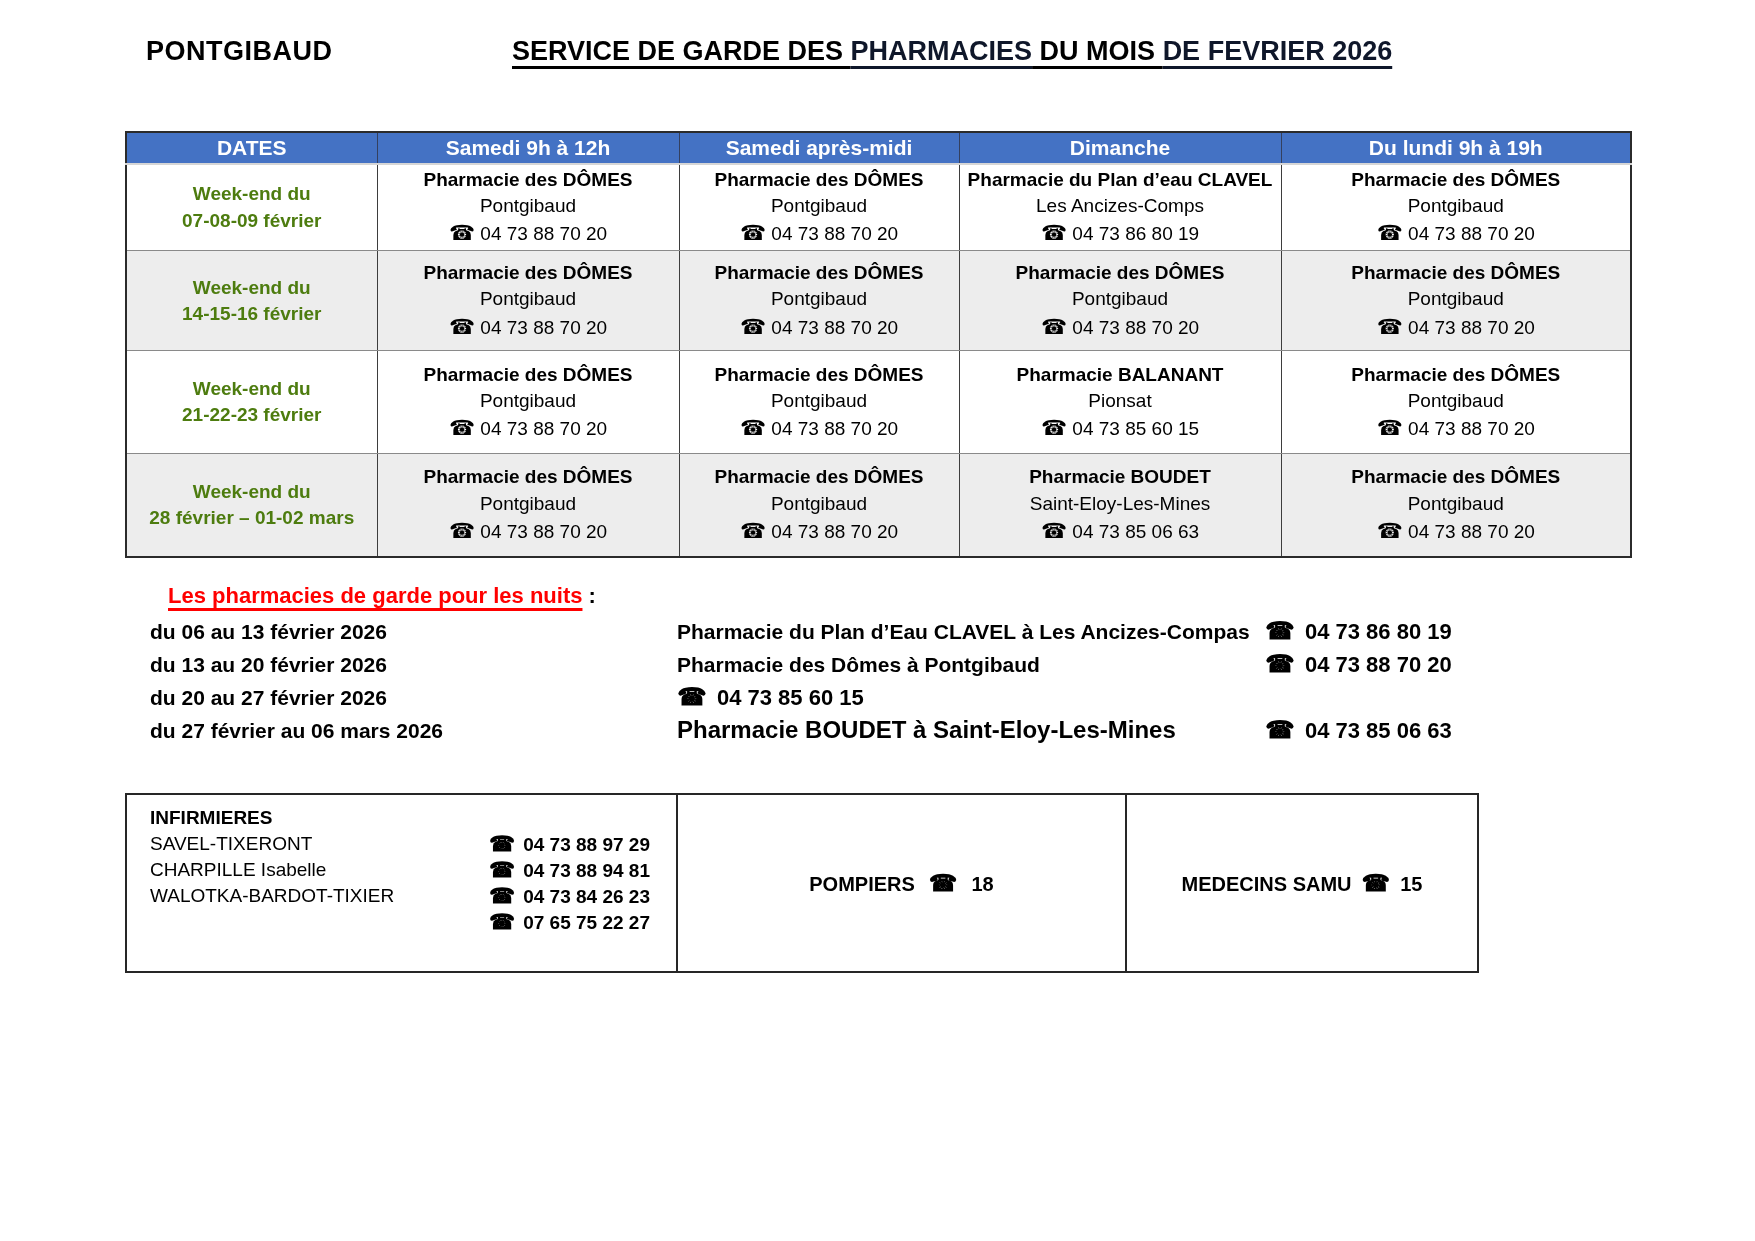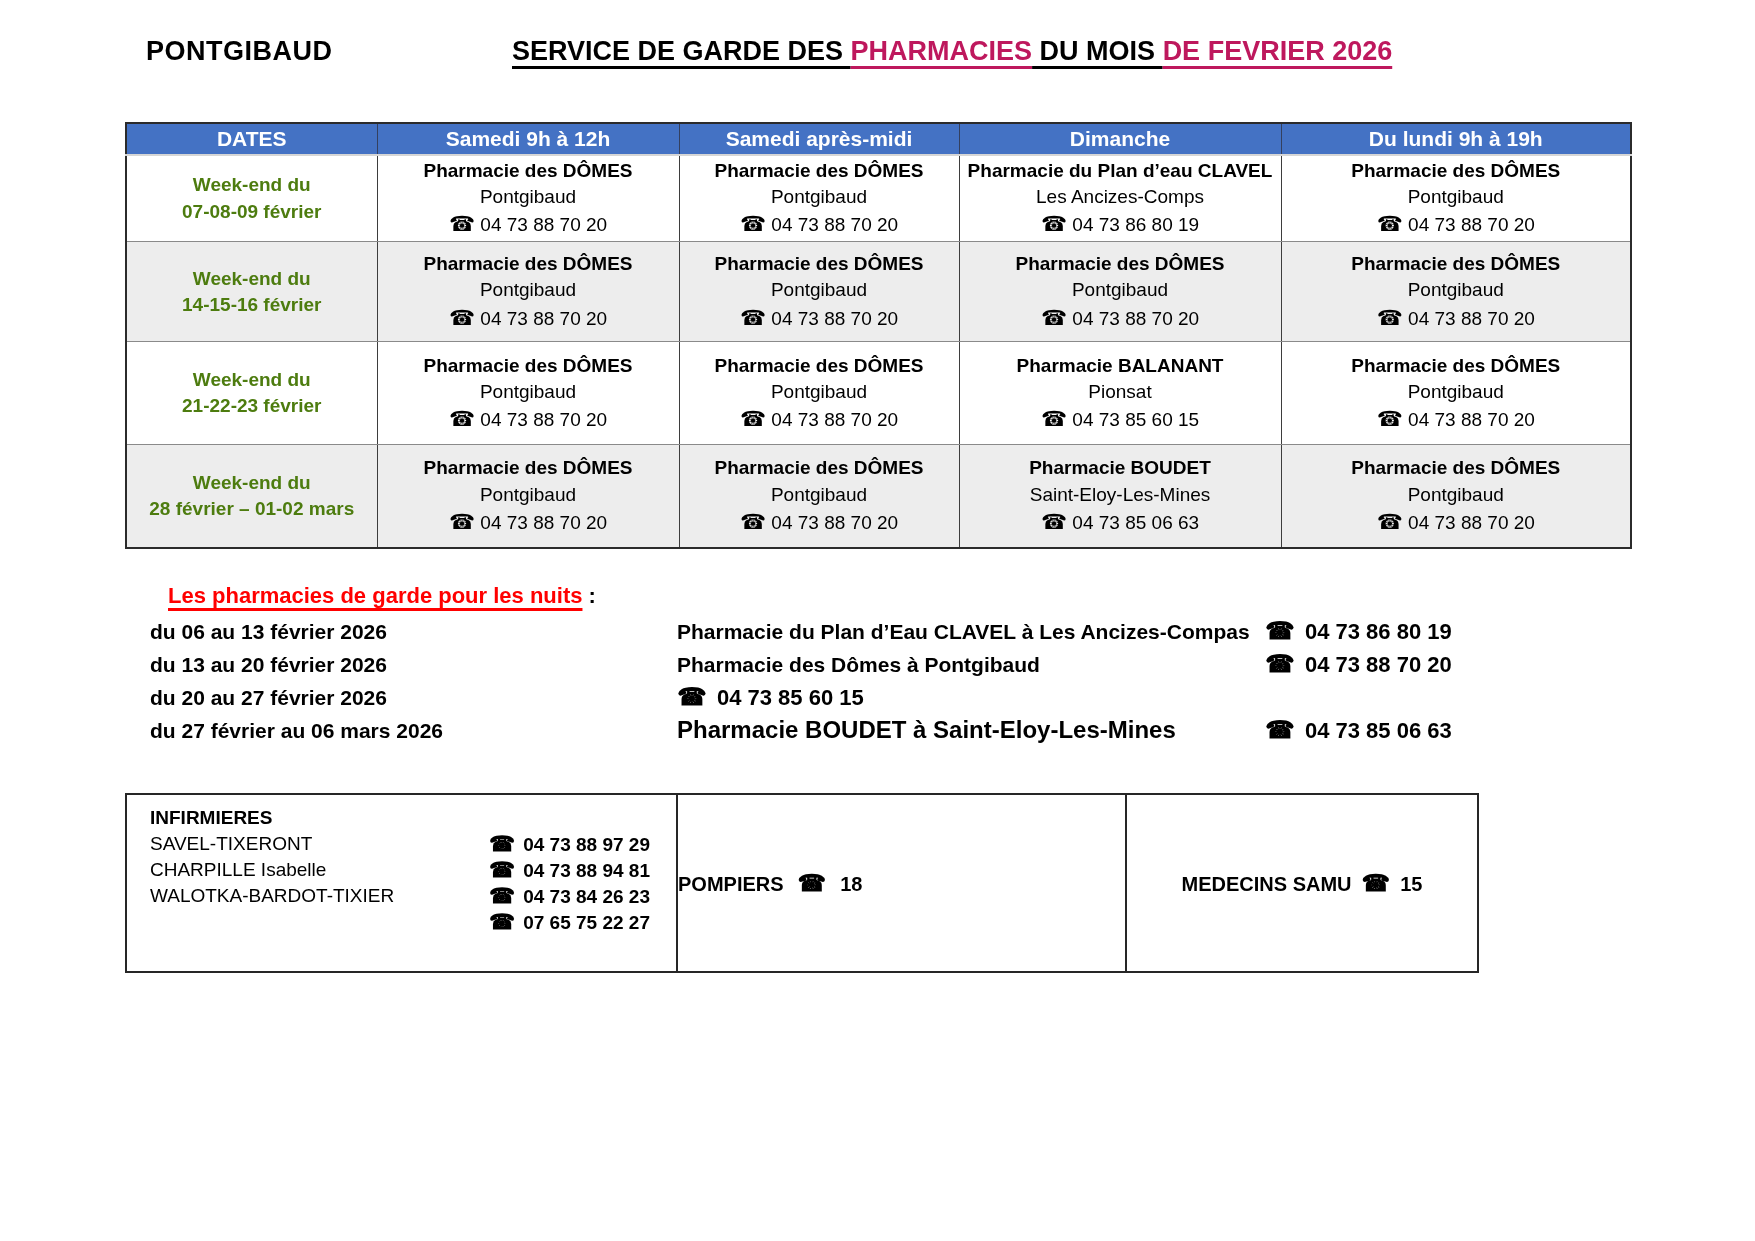--- a/index.html
+++ b/index.html
@@ -5,24 +5,24 @@
   html,body{margin:0;padding:0;background:#fff;}
   .page{
     position:relative;width:1755px;height:1241px;background:#ffffff;
     font-family:"Liberation Sans",sans-serif;color:#000;overflow:hidden;
   }
   
   .location{position:absolute;left:146px;top:36px;font-size:27px;font-weight:bold;letter-spacing:.5px;}
   .main-title{position:absolute;left:512px;top:36px;font-size:27px;font-weight:bold;white-space:nowrap;}
   .main-title span{text-decoration:underline;text-decoration-thickness:3px;text-underline-offset:6px;}
   .t-black{color:#000;}
-  .t-red{color:#be185d;}
+  .t-red{color:#0f172a;}
   
   table.garde{
-    position:absolute;left:125px;top:122px;width:1505px;
+    position:absolute;left:125px;top:131px;width:1505px;
     border-collapse:collapse;table-layout:fixed;border:2px solid #2b2b2b;
   }
   table.garde th{
     background:#4472c4;color:#fff;font-size:21px;font-weight:bold;
     height:30px;border:1px solid #34405f;border-bottom:2px solid #d6d6d6;
     padding:0;text-align:center;vertical-align:middle;
   }
   table.garde td{
     border-left:1px solid #3d3d3d;border-right:1px solid #3d3d3d;
     border-top:1px solid #8a8a8a;border-bottom:1px solid #8a8a8a;
@@ -47,21 +47,21 @@
   .n-pharm.large{font-size:24px;}
   .n-phone{white-space:nowrap;font-size:22px;}
   .n-phone .ph-ico{font-size:24px;margin-right:10px;}
   
   .footer-box{
     position:absolute;left:125px;top:793px;width:1354px;height:180px;
     border:2px solid #262626;display:flex;box-sizing:border-box;
   }
   .f-cell{box-sizing:border-box;}
   .f-left{width:551px;flex:0 0 551px;border-right:2px solid #262626;padding:10px 0 0 23px;}
-  .f-mid{width:449px;flex:0 0 449px;border-right:2px solid #262626;display:flex;align-items:center;justify-content:flex-start;}
+  .f-mid{width:449px;flex:0 0 449px;border-right:2px solid #262626;display:flex;align-items:center;justify-content:center;}
   .f-right{flex:1;display:flex;align-items:center;justify-content:center;}
   .f-title{font-size:19px;font-weight:bold;height:26px;line-height:26px;}
   .f-row{display:flex;height:26px;line-height:26px;font-size:19px;gap:44px;}
   .f-name{width:295px;flex:0 0 295px;font-weight:normal;}
   .f-phone{font-weight:bold;white-space:nowrap;}
   .f-phone .ph-ico{font-size:21px;margin-right:8px;}
   .f-emergency{font-size:20px;font-weight:bold;white-space:nowrap;}
   .f-emergency .ph-ico{font-size:23px;margin:0 14px;}
 </style>
 </head>

